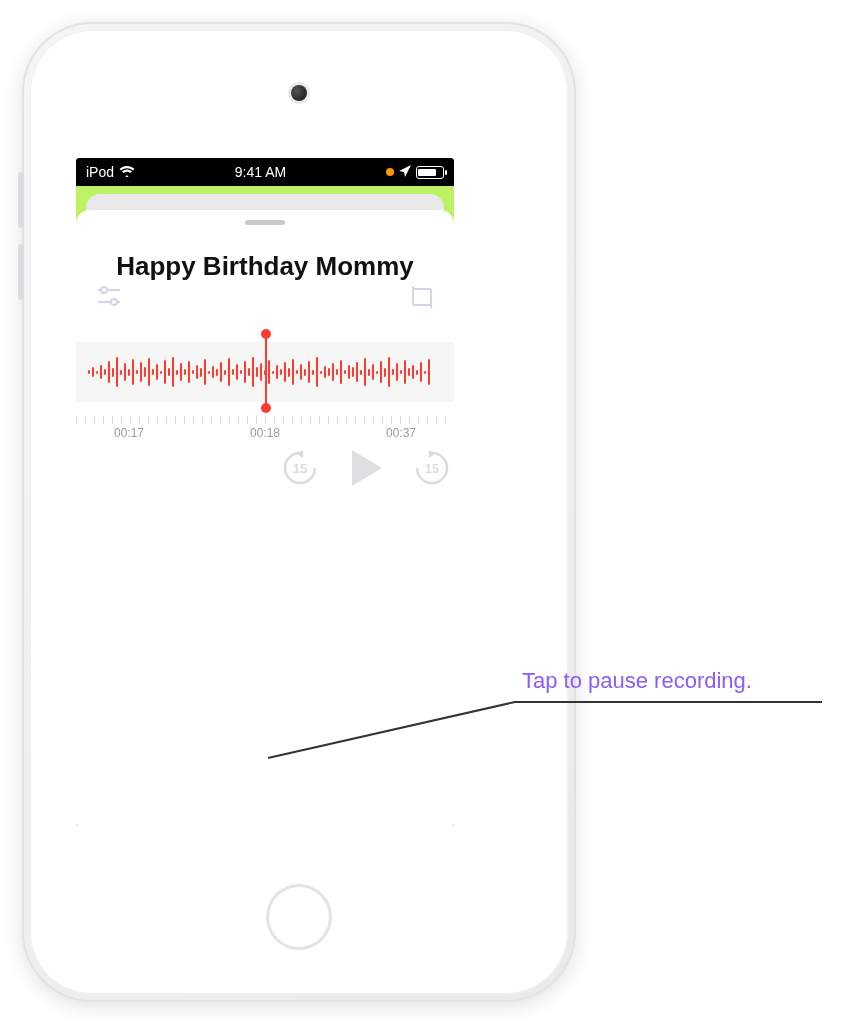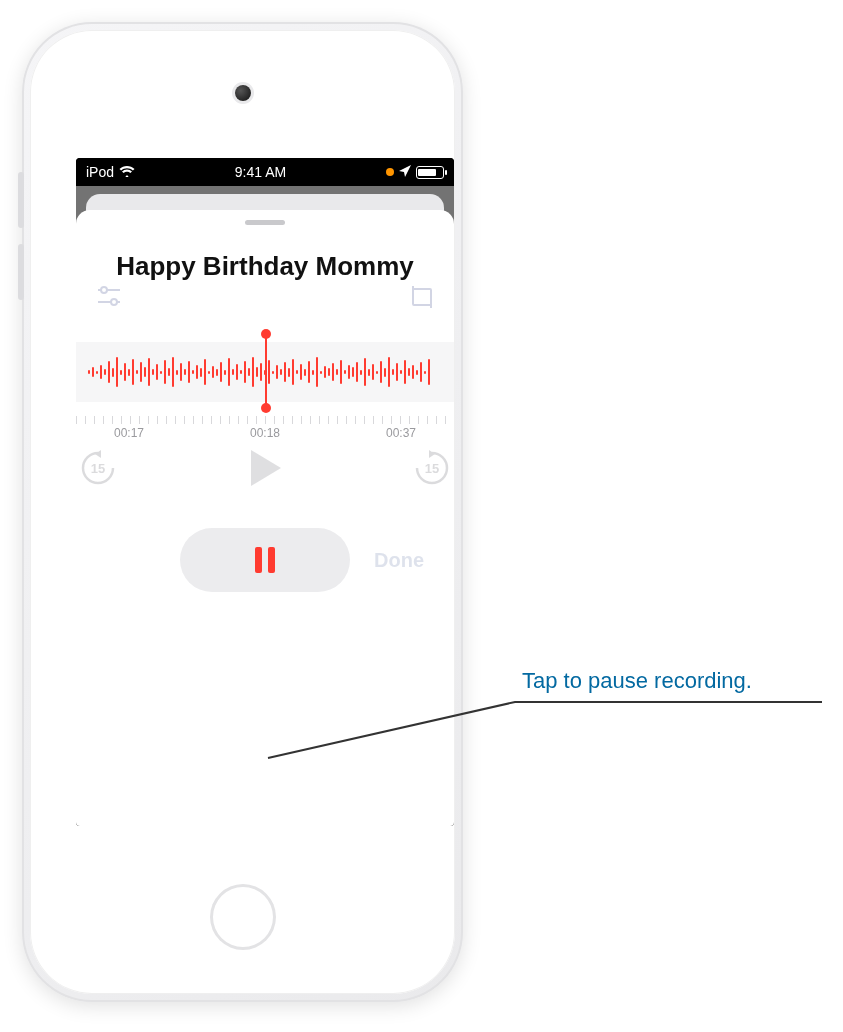--- a/index.html
+++ b/index.html
@@ -8,21 +8,21 @@
     background: #fff;
     width: 843px;
     height: 1032px;
     position: relative;
   }
   
   .device {
     position: absolute;
     left: 22px;
     top: 22px;
-    width: 441px;
+    width: 554px;
     height: 980px;
     border-radius: 70px;
     background: linear-gradient(135deg, #f5f5f7, #eaeaec);
     box-shadow: 0 4px 20px rgba(0,0,0,0.12), inset 0 0 0 2px #e2e2e4;
   }
   .device-inner {
     position: absolute;
     left: 8px; right: 8px; top: 8px; bottom: 8px;
     border-radius: 62px;
     background: #fff;
@@ -82,21 +82,21 @@
     justify-content: space-between;
     padding: 0 10px;
     font-size: 14px;
     font-weight: 500;
   }
   .status-left, .status-right { display: flex; align-items: center; gap: 5px; }
   .wifi-icon { display:inline-block; }
   .sheet-stack {
     position: relative;
     height: calc(100% - 28px);
-    background: #737373;
+    background: #bef264;
   }
   .back-sheet {
     position: absolute;
     top: 8px; left: 10px; right: 10px;
     height: 28px;
     background: #e9e9eb;
     border-radius: 14px 14px 0 0;
   }
   .sheet {
     position: absolute;
@@ -190,21 +190,21 @@
     text-align: center;
     font-size: 46px;
     font-weight: 400;
     color: #1c1c1e;
     margin-top: 52px;
     letter-spacing: 1px;
     font-variant-numeric: tabular-nums;
   }
   .transport {
     display: flex;
-    justify-content: space-between;
+    justify-content: flex-end;
     align-items: center;
     gap: 20px;
     margin-top: 26px;
     color: #b9b9bd;
   }
   .skip-btn {
     width: 44px; height: 44px;
     display: flex; align-items: center; justify-content: center;
     opacity: .5;
   }
@@ -242,21 +242,21 @@
   
   .callout-line {
     position: absolute;
     stroke: #333;
     stroke-width: 2;
     fill: none;
   }
   .callout-text {
     position: absolute;
     font-size: 22px;
-    color: #0369a1;
+    color: #8b5cf6;
   }
   .orange-dot { width:8px;height:8px;border-radius:50%;background:#ff9500;display:inline-block; }
   .loc-arrow{ display:inline-block; }
   .battery {
     display:inline-flex; align-items:center;
     width:28px;height:13px;border:1.5px solid #fff;border-radius:3px;position:relative;
   }
   .battery::after{content:"";position:absolute;right:-4px;top:3px;width:2px;height:5px;background:#fff;border-radius:1px;}
   .battery-fill{width:70%;height:7px;background:#fff;margin-left:1px;border-radius:1px;}
 </style>
@@ -435,29 +435,20 @@
             </div>
             <div class="skip-btn">
               <svg width="42" height="42" viewBox="0 0 42 42">
                 <path d="M21 6 A15 15 0 1 1 6 21" stroke="#b9b9bd" stroke-width="2.5" fill="none"></path>
                 <path d="M18 3 L24 7 L18 11 Z" fill="#b9b9bd"></path>
                 <text x="21" y="26" text-anchor="middle" font-size="13" fill="#b9b9bd" font-weight="600">15</text>
               </svg>
             </div>
           </div>
 
-          <div class="bottom-row">
-            <div class="pause-pill">
-              <svg width="26" height="30" viewBox="0 0 26 30">
-                <rect x="3" y="2" width="7" height="26" rx="2"></rect>
-                <rect x="16" y="2" width="7" height="26" rx="2"></rect>
-              </svg>
-            </div>
-            <div class="done-btn">Done</div>
-          </div>
 
         </div>
       </div>
     </div>
 
     <div class="home-button"></div>
   </div>
 </div>
 
 <svg width="843" height="1032" style="position:absolute;left:0;top:0;pointer-events:none">

